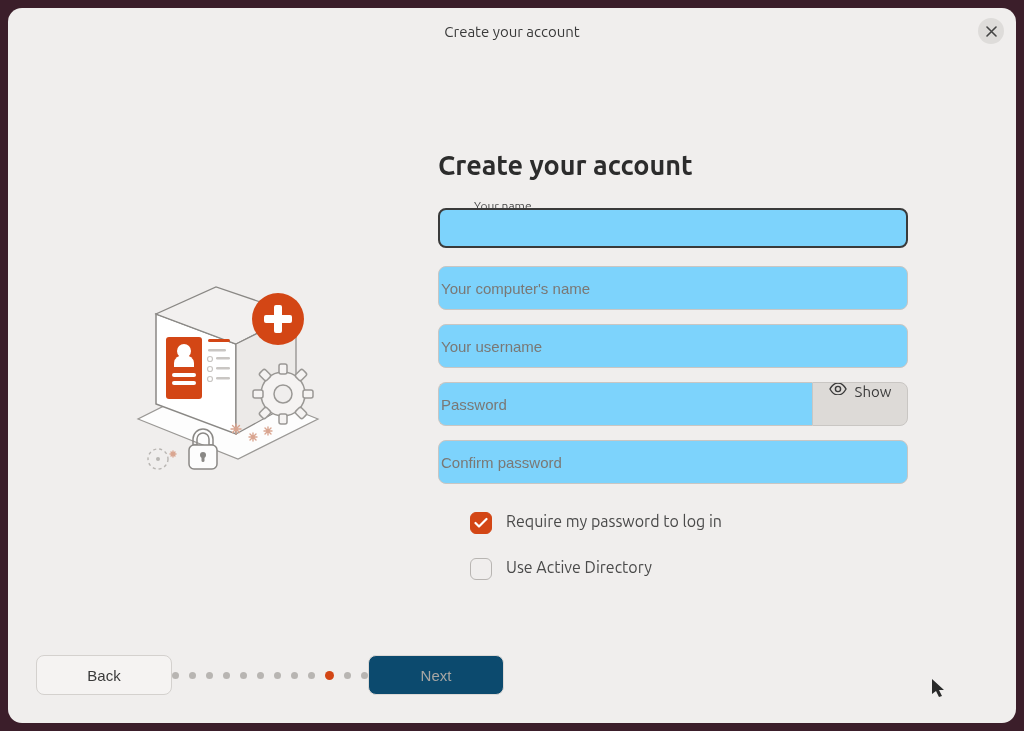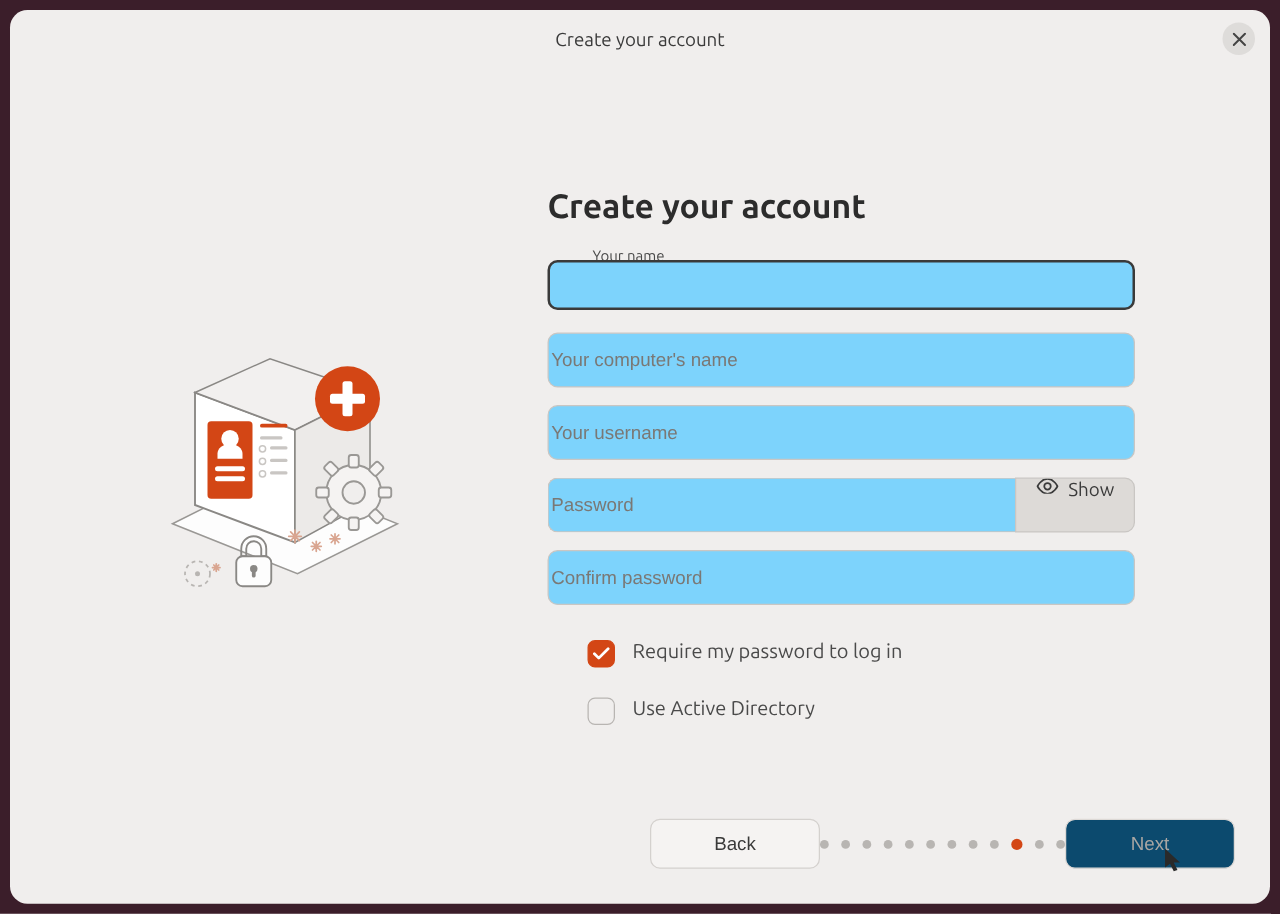--- a/index.html
+++ b/index.html
@@ -152,21 +152,21 @@
     color: white;
   }
   .checkbox-label {
     font-size: 16px;
     color: #4a4a4a;
   }
   .footer {
     height: 80px;
     display: flex;
     align-items: center;
-    justify-content: flex-end;
+    justify-content: flex-start;
     padding: 0 28px 16px 28px;
   }
   .nav-btn {
     width: 136px;
     height: 40px;
     border-radius: 8px;
     border: 1px solid #d4d1ce;
     background: #f5f3f2;
     font-size: 15px;
     color: #3a3a3a;

